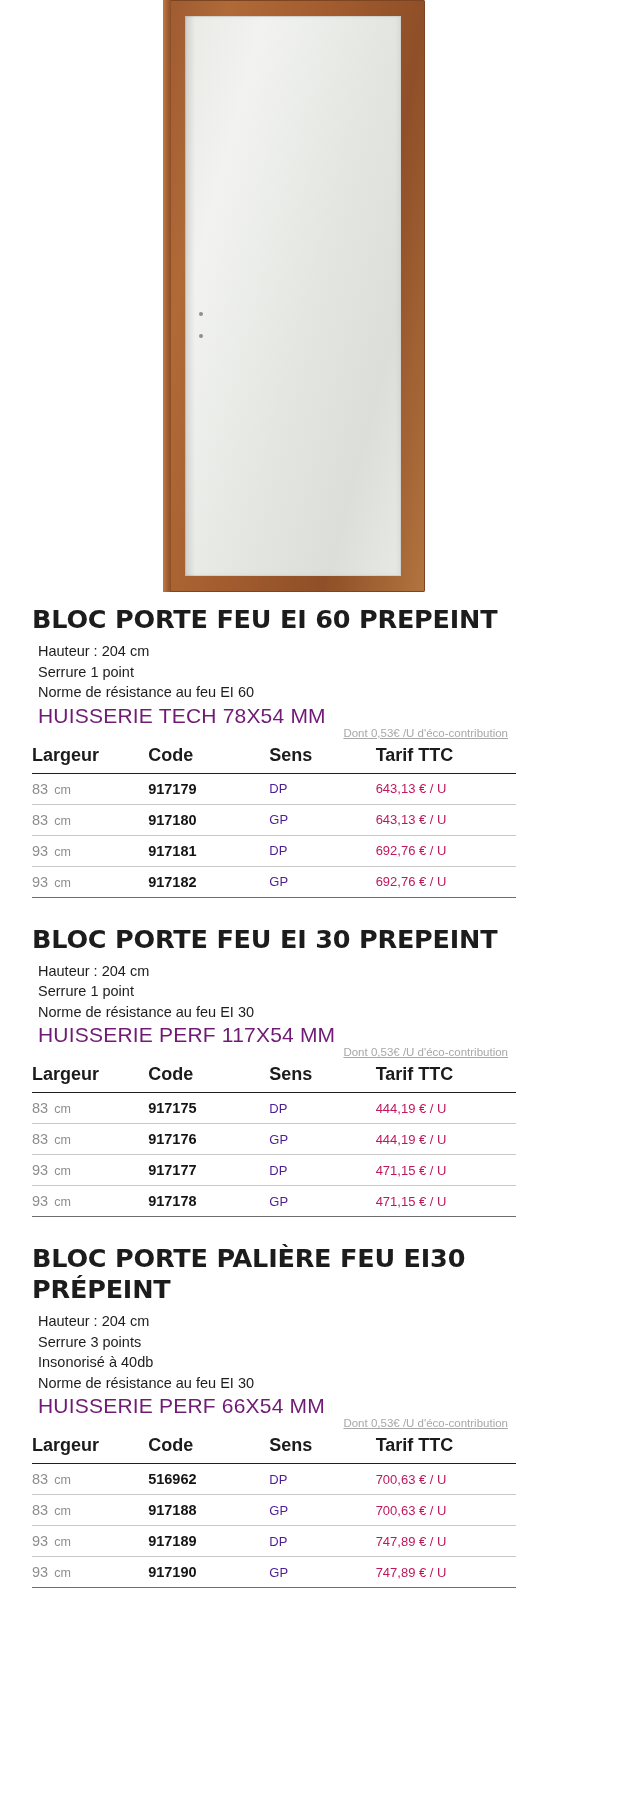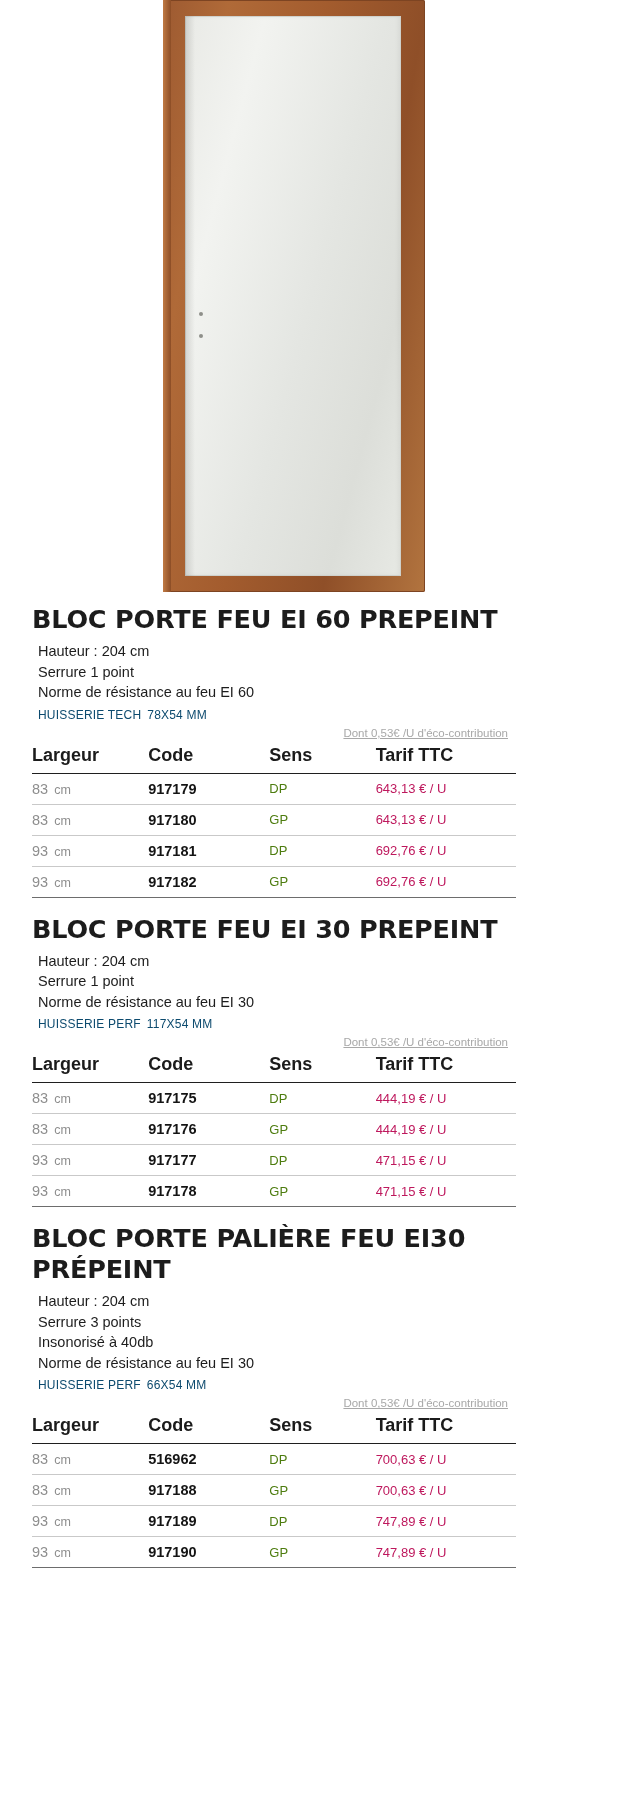--- a/index.html
+++ b/index.html
@@ -73,21 +73,21 @@
     background: #8e8f8a;
   }
   .hinge.h1 { top: 296px; }
   .hinge.h2 { top: 318px; }
 
   
   .content {
     padding: 0 32px 18px 32px;
   }
   .section { margin-top: 4px; }
-  .section + .section { margin-top: 16px; }
+  .section + .section { margin-top: 26px; }
 
   h2.sec-title {
     font-family: "DejaVu Sans", sans-serif;
     font-size: 25.5px;
     line-height: 31px;
     font-weight: 700;
     letter-spacing: -0.2px;
     color: #1c1c1c;
     margin: 0 0 6px 0;
   }
@@ -96,23 +96,23 @@
     margin: 0 0 2px 0;
     padding: 0 0 0 6px;
   }
   .spec-list li {
     font-size: 14.5px;
     line-height: 20.5px;
     color: #1d1d1d;
   }
   .spec-muted {
     padding-left: 6px;
-    font-size: 12px;
+    font-size: 21px;
     line-height: 21px;
-    color: #0c4a6e;
+    color: #701a75;
     letter-spacing: .2px;
   }
   .spec-muted .dim { margin-left: 6px; }
   .eco {
     text-align: right;
     font-size: 11.5px;
     color: #a8a8a8;
     padding-right: 8px;
     margin-top: 1px;
     margin-bottom: 2px;
@@ -149,21 +149,21 @@
     color: #8e8e8e;
   }
   .cell-largeur .unit { font-size: 12.5px; margin-left: 2px; }
   .cell-code {
     font-size: 14.5px;
     font-weight: 700;
     color: #141414;
   }
   .cell-sens {
     font-size: 13px;
-    color: #4d7c0f;
+    color: #4c1d95;
     letter-spacing: .3px;
   }
   .cell-tarif {
     font-size: 13px;
     font-weight: 400;
     color: #be185d;
   }
   th.th-largeur { padding-left: 14px; }
   td.cell-largeur { padding-left: 14px; }
 </style>

